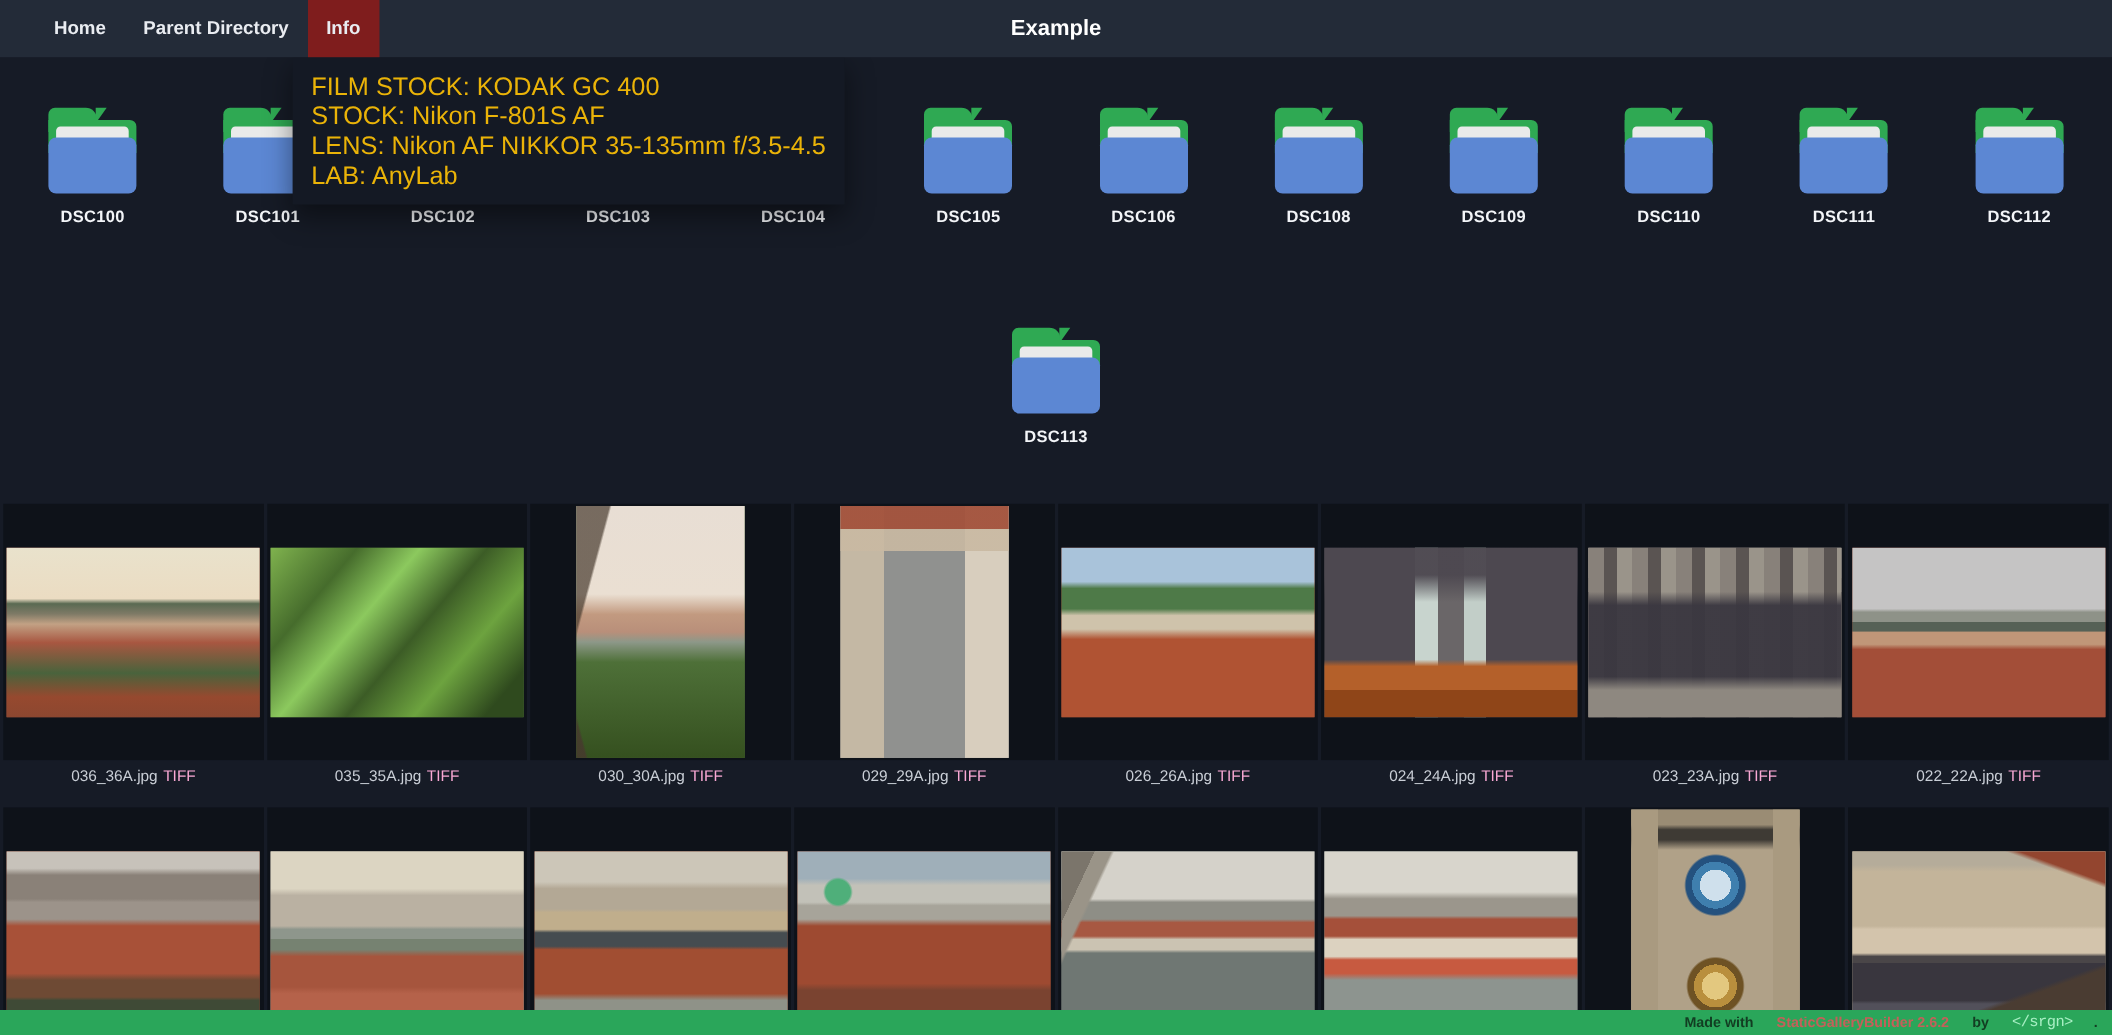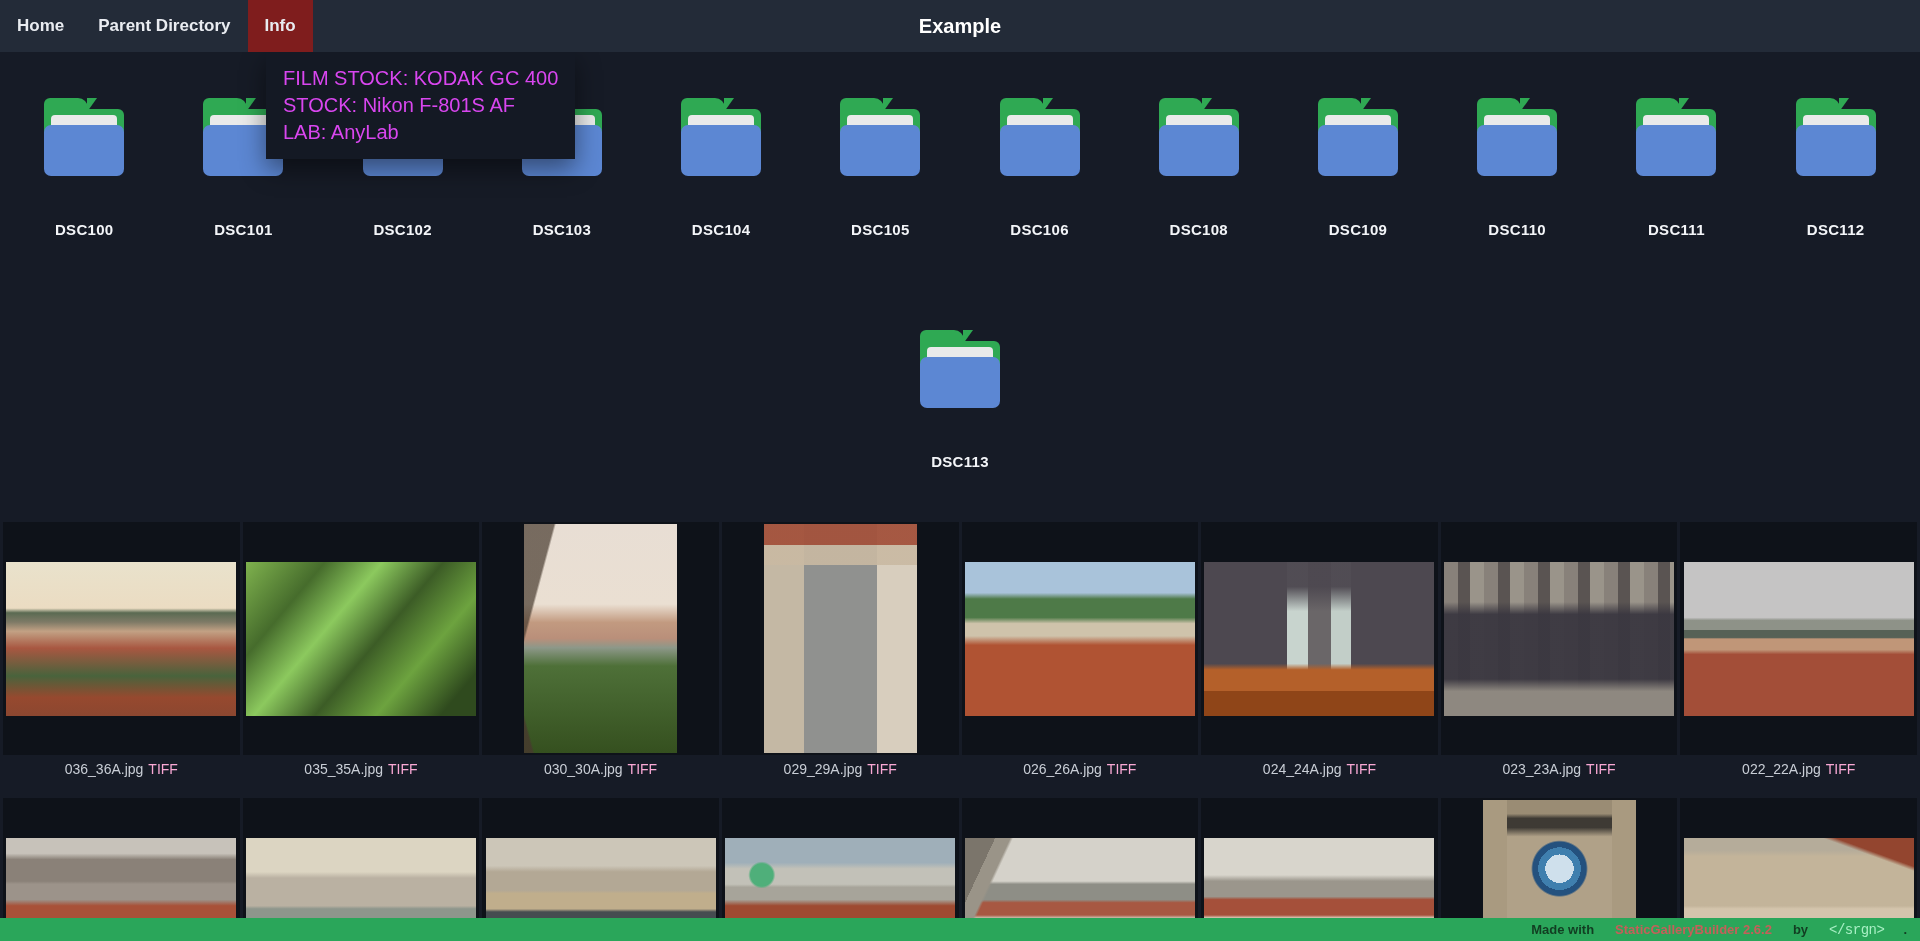--- a/index.html
+++ b/index.html
@@ -7,45 +7,45 @@
     width:1920px; height:941px; overflow:hidden;
     background:#161B26;
     font-family:"Liberation Sans", sans-serif;
   }
 
   
   .navbar {
     position:relative; height:52px; background:#232B38;
     display:flex; align-items:stretch; z-index:20;
   }
-  .nav-items { display:flex; align-items:stretch; }
+  .nav-items { display:flex; align-items:stretch;padding-left:32px; }
   .nav-item {
     display:flex; align-items:center; padding:0 17px;
     color:#E9ECF1; font-size:17px; font-weight:600;
     text-decoration:none; cursor:pointer; white-space:nowrap;
   }
   .nav-item.active { background:#7f1d1d; }
   .nav-title {
     position:absolute; left:50%; top:0; height:52px; transform:translateX(-50%);
     display:flex; align-items:center; color:#FFFFFF; font-size:20px; font-weight:600;
   }
 
   
   .tooltip {
     position:absolute; top:52px; left:266px; z-index:15;
     background:#141924; padding:13px 17px; width:max-content;
     box-shadow:0 10px 24px rgba(0,0,0,0.45);
   }
-  .tooltip-line { color:#d946ef; font-size:20px; line-height:27px; white-space:nowrap; }
+  .tooltip-line { color:#eab308; font-size:23px; line-height:27px; white-space:nowrap; }
 
   
   .folders { display:flex; flex-wrap:wrap; justify-content:space-evenly; }
   .folder-item {
     width:150px; margin:46px 0; display:flex; flex-direction:column;
-    align-items:center; cursor:pointer;gap:32px;
+    align-items:center; cursor:pointer;
   }
   .folder-icon { position:relative; width:90px; height:78px; }
   .folder-icon span { position:absolute; display:block; }
   .f-tab   { left:5px; top:0; width:44px; height:22px; background:#2FA953; border-radius:6px 10px 0 0; }
   .f-tab::after {
     content:""; position:absolute; right:-9px; top:0; width:0; height:0;
     border-left:10px solid #2FA953; border-top:0 solid transparent; border-bottom:14px solid transparent;
   }
   .f-back  { left:5px; right:5px; top:11px; height:30px; background:#2FA953; border-radius:0 6px 0 0; }
   .f-sheet { left:12px; right:12px; top:17px; height:26px; background:#E9EAEA; border-radius:4px 4px 0 0; }
@@ -95,20 +95,21 @@
       <a class="nav-item">Home</a>
       <a class="nav-item">Parent Directory</a>
       <a class="nav-item active">Info</a>
     </div>
   <div class="nav-title">Example</div>
 </nav>
 
 <div class="tooltip">
     <div class="tooltip-line">FILM STOCK: KODAK GC 400</div>
     <div class="tooltip-line">STOCK: Nikon F-801S AF</div>
+    <div class="tooltip-line">LENS: Nikon AF NIKKOR 35-135mm f/3.5-4.5</div>
     <div class="tooltip-line">LAB: AnyLab</div>
   </div>
 
 <section class="folders">
     <div class="folder-item">
       <div class="folder-icon">
         <span class="f-tab"></span>
         <span class="f-back"></span>
         <span class="f-sheet"></span>
         <span class="f-front"></span>

